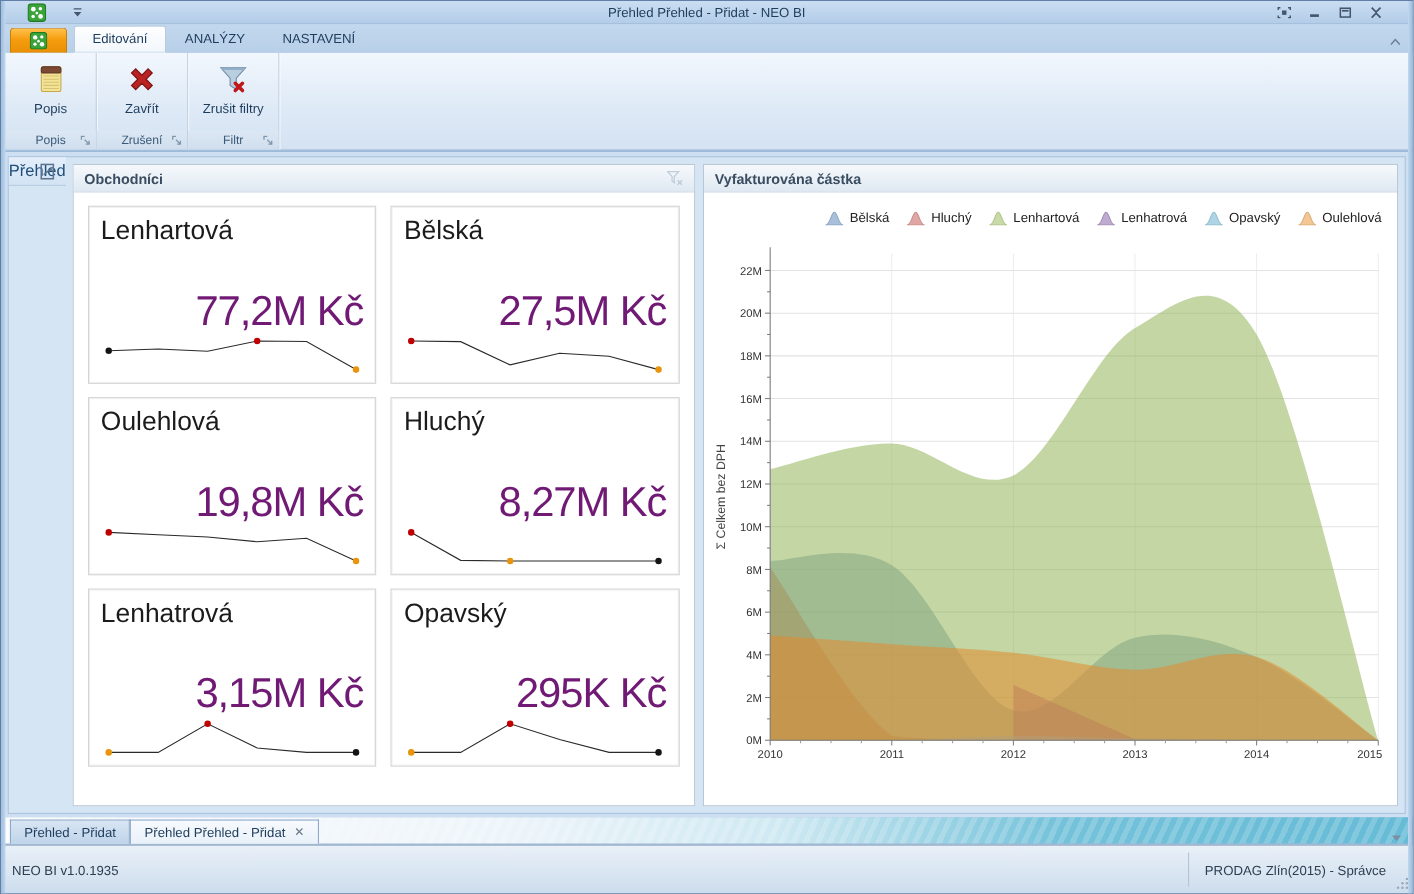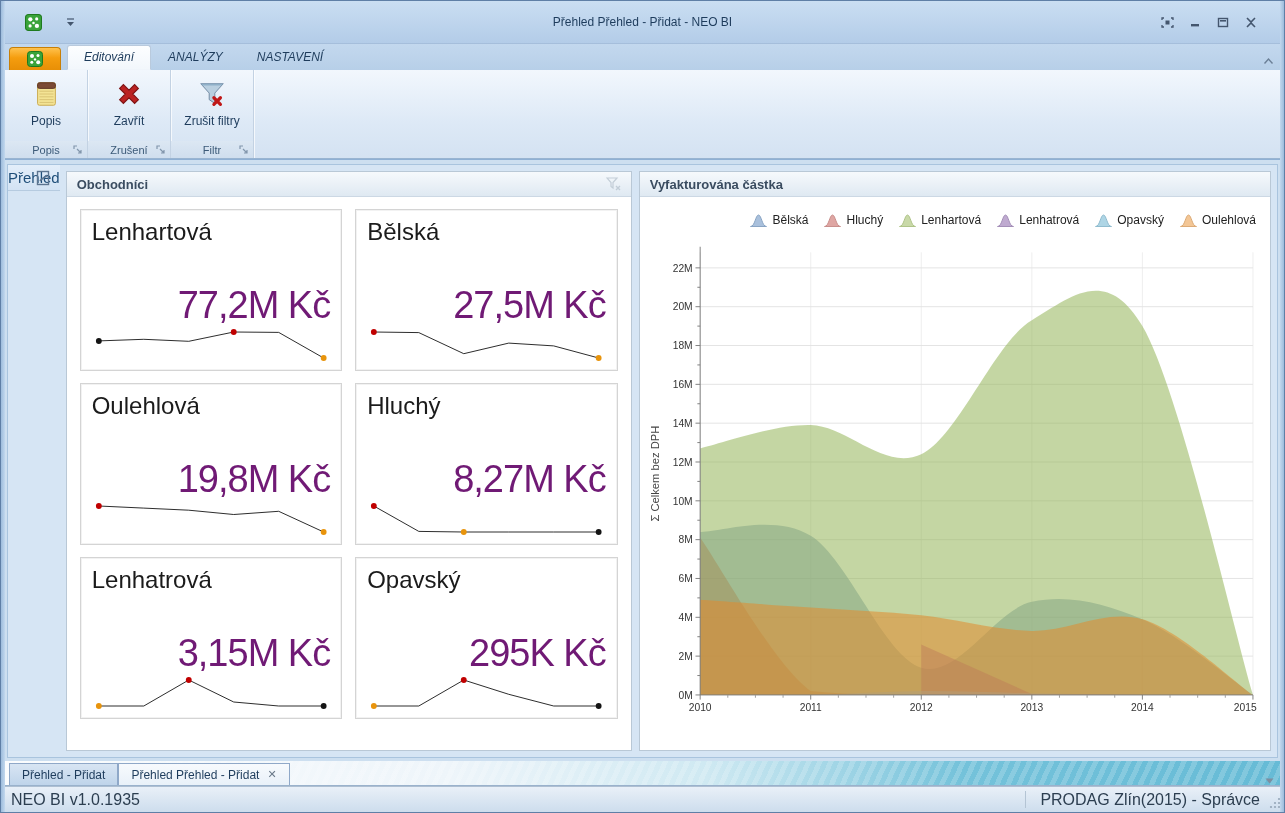--- a/index.html
+++ b/index.html
@@ -8,39 +8,39 @@
 
   .window{ position:absolute; inset:0; display:flex; flex-direction:column;
     background:linear-gradient(#b9d0e8,#a9c4e0); border:1px solid #5f7fa6;
     box-shadow:inset 0 0 0 1px rgba(255,255,255,.45); }
   .window-side{ position:absolute; top:0; bottom:0; width:4px;
     background:linear-gradient(90deg,#9dbcdc,#c2d8ee); z-index:50;}
   .window-side.right{ right:0; background:linear-gradient(90deg,#c2d8ee,#9dbcdc);}
   .window-side.left{ left:0;}
 
   
-  .titlebar{ height:43px; display:flex; align-items:center; position:relative;
+  .titlebar{ height:21px; display:flex; align-items:center; position:relative;
     background:linear-gradient(#cadef2,#b3cce8); border-bottom:1px solid #a5bedb;
     padding:0 20px; flex:0 0 auto;}
   .titlebar .logo{ width:17px; height:17px; margin-left:4px;}
   .qat-arrow{ margin-left:22px; width:12px; height:12px; display:flex; align-items:center; justify-content:center;}
   .title-text{ position:absolute; left:0; right:0; text-align:center; font-size:12px; color:#1e3c5c;}
   .winbtns{ margin-left:auto; display:flex; gap:14px; align-items:center; z-index:2; padding-right:6px;}
   .winbtn{ width:14px; height:14px; display:flex; align-items:center; justify-content:center; cursor:default;}
 
   
   .ribbon-tabs{ height:26px; display:flex; align-items:flex-end; padding-left:8px;
     background:linear-gradient(#c3d8ee,#b7cfe8); position:relative; flex:0 0 auto;}
   .app-button{ width:52px; height:23px; margin-right:6px; border-radius:4px 4px 0 0;
     background:linear-gradient(#ffc24d,#f59d0e 45%,#e88f06);
     border:1px solid #c87f06; border-bottom:none;
     display:flex; align-items:center; justify-content:center;}
   .app-button .logo{ width:16px; height:16px;}
   .rtab{ padding:4px 16px 5px; font-size:12px; color:#1e3c5c; border-radius:3px 3px 0 0;
-    border:1px solid transparent;font-style:italic; }
+    border:1px solid transparent; }
   .rtab.active{ background:linear-gradient(#fdfeff,#f2f7fc); border-color:#b9cadd; border-bottom-color:#f0f5fb;}
   .ribbon-collapse{ position:absolute; right:10px; top:7px; }
 
   
   .ribbon{ height:89px; background:linear-gradient(#f2f7fd,#dde9f6 60%,#d4e2f2);
     border-bottom:1px solid #99b4d1; display:flex; padding-left:4px; flex:0 0 auto;}
   .rgroup{ width:83px; display:flex; flex-direction:column; border-right:1px solid #c3d2e3;
     box-shadow:1px 0 0 rgba(255,255,255,.7);}
   .rgroup-body{ flex:1; display:flex; align-items:flex-start; justify-content:center; padding-top:6px;}
   .bigbtn{ display:flex; flex-direction:column; align-items:center; gap:5px; padding:3px 10px; border-radius:3px;}
@@ -91,23 +91,23 @@
     border-bottom:1px solid #9ab2cc;}
   .dtab{ display:flex; align-items:center; gap:8px; padding:0 12px; font-size:12px; color:#1e3c5c;
     border:1px solid #8fa8c8; border-bottom:none; margin-top:2px;
     background:linear-gradient(#d8e5f3,#bfd4ea);}
   .dtab:first-child{ margin-left:8px;}
   .dtab.active{ background:linear-gradient(#f7fafd,#e9f1f9); }
   .dtab .tclose{ font-size:11px; color:#6b7a8a; font-weight:bold;}
   .dtabs-arrow{ position:absolute; right:10px; top:9px;}
 
   
-  .statusbar{ height:26px; flex:0 0 auto; display:flex; align-items:center; padding:0 10px;
+  .statusbar{ height:44px; flex:0 0 auto; display:flex; align-items:center; padding:0 10px;
     background:linear-gradient(#e9f0f8,#cddded); border-top:1px solid #aebfd2; position:relative;
-    font-size:16px; color:#2c3e50;}
+    font-size:12px; color:#2c3e50;}
   .sb-right{ margin-left:auto; padding-left:14px; border-left:1px solid #b4c4d4; height:70%;
     display:flex; align-items:center; margin-right:14px;}
   .grip{ position:absolute; right:3px; bottom:3px; width:12px; height:12px;}
 </style>
 </head>
 <body>
 
 <div class="window">
   <div class="window-side left"></div>
   <div class="window-side right"></div>

